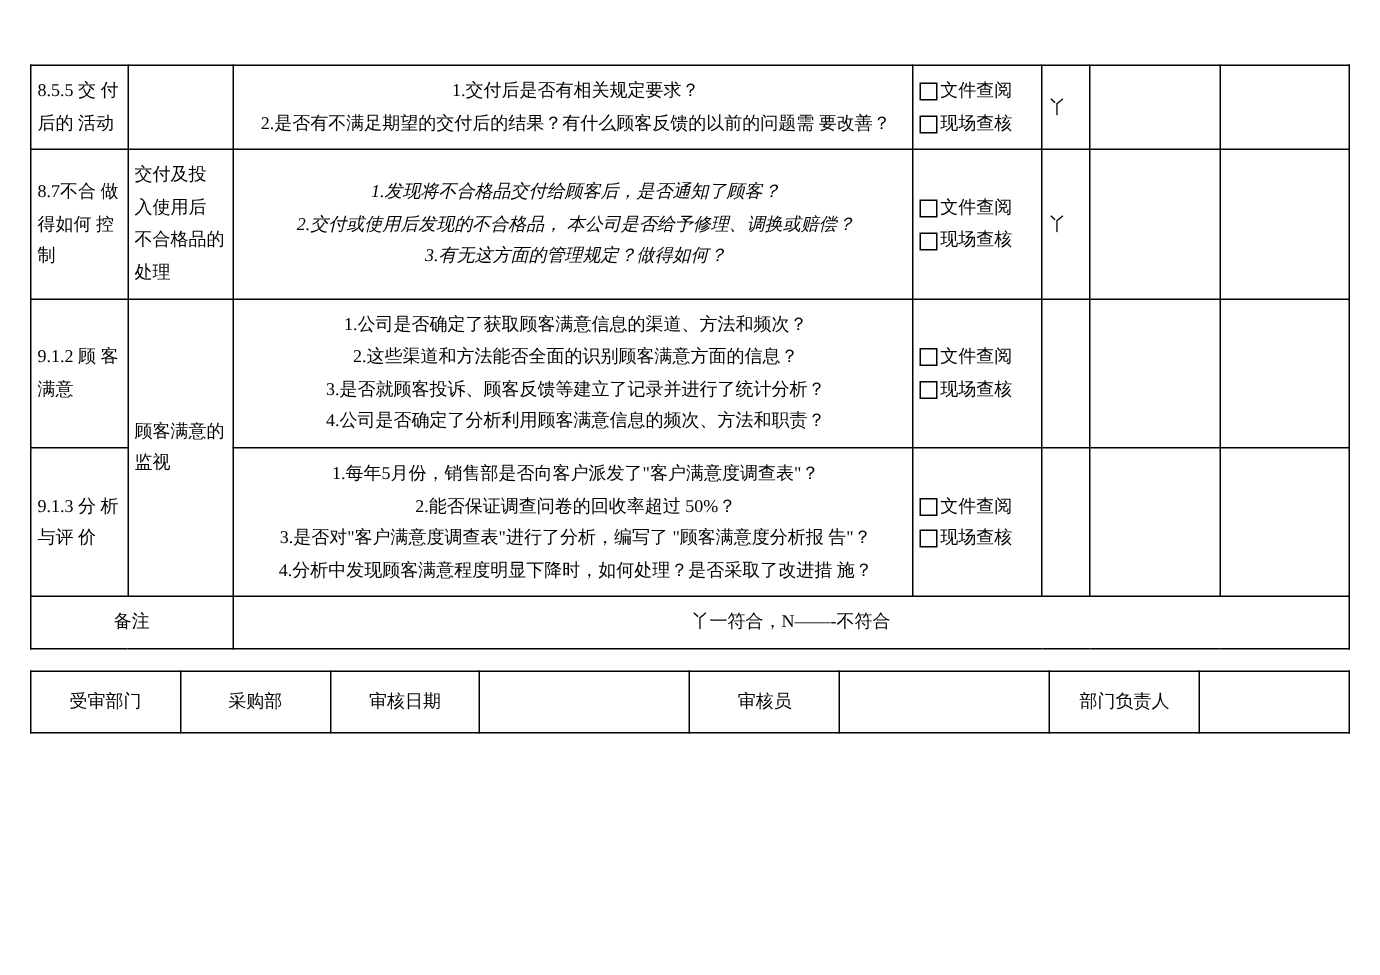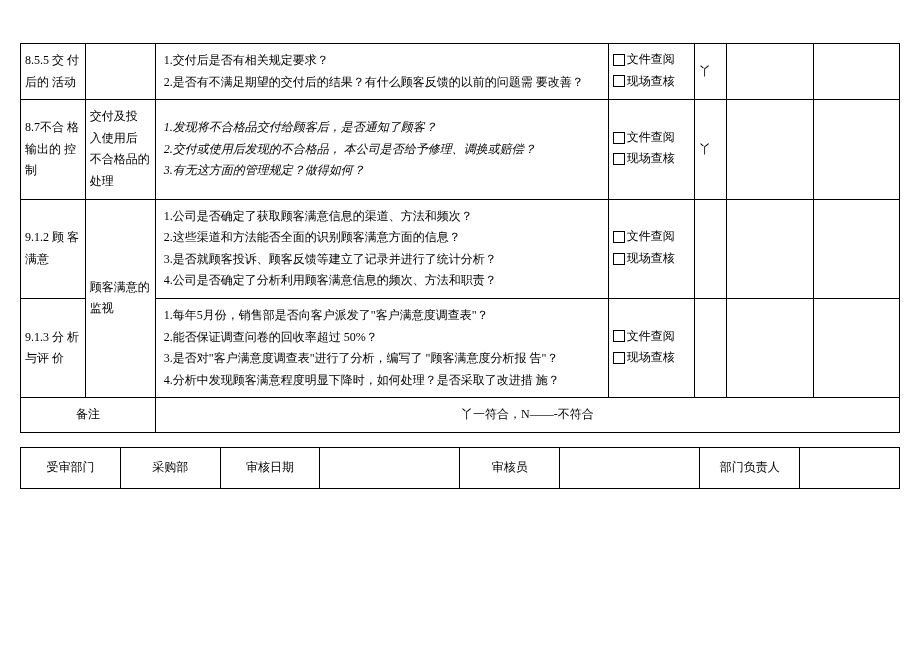--- a/index.html
+++ b/index.html
@@ -28,27 +28,26 @@
     line-height: 1.8;
   }
   .col1 { width: 60px; }
   .col2 { width: 65px; }
   .col3 { width: 420px; }
   .col4 { width: 80px; }
   .col5 { width: 30px; text-align: center; }
   .col6 { width: 80px; }
   .col7 { width: 80px; }
   .questions {
-    text-align: left;
+    text-align: center;
     padding-left: 8px;
   }
   .checks {
     white-space: nowrap;
     font-size: 12px;
-    font-family: Liberation Mono, monospace;
   }
   .checkbox {
     display: inline-block;
     width: 10px;
     height: 10px;
     border: 1px solid #000;
     margin-right: 2px;
     vertical-align: middle;
   }
   .remark-row td {
@@ -92,21 +91,21 @@
       <td class="checks">
         <span class="checkbox"></span><span>文件查阅</span><br>
         <span class="checkbox"></span><span>现场查核</span>
       </td>
       <td>丫</td>
       <td></td>
       <td></td>
     </tr>
 
     <tr>
-      <td>8.7不合 格输出的 控制</td>
+      <td>8.7不合 做得如何 控制</td>
       <td>交付及投 入使用后 不合格品的 处理</td>
       <td class="questions" style="white-space: pre-line; font-style: italic;">1.发现将不合格品交付给顾客后，是否通知了顾客？
 2.交付或使用后发现的不合格品，  本公司是否给予修理、调换或赔偿？
 3.有无这方面的管理规定？做得如何？</td>
       <td class="checks">
         <span class="checkbox"></span><span>文件查阅</span><br>
         <span class="checkbox"></span><span>现场查核</span>
       </td>
       <td>丫</td>
       <td></td>

